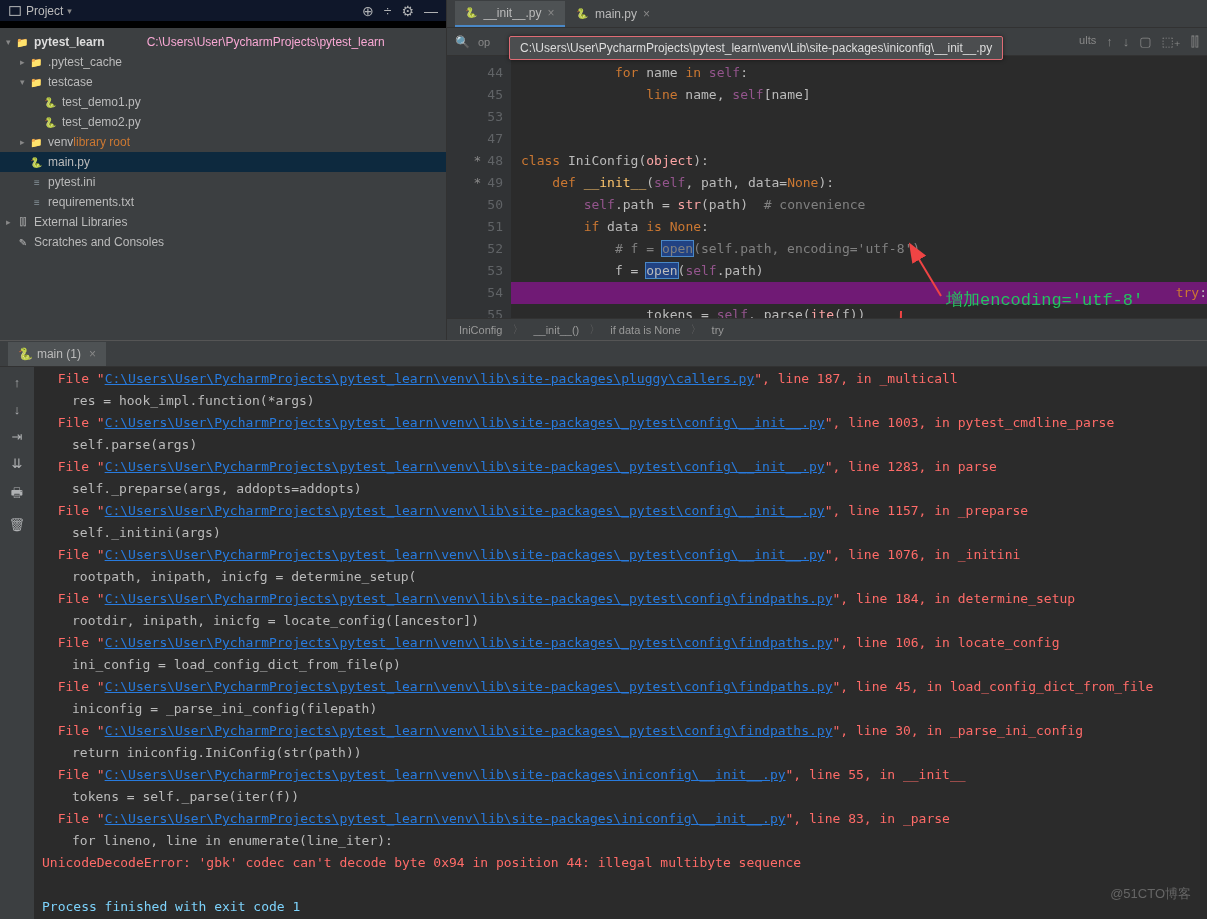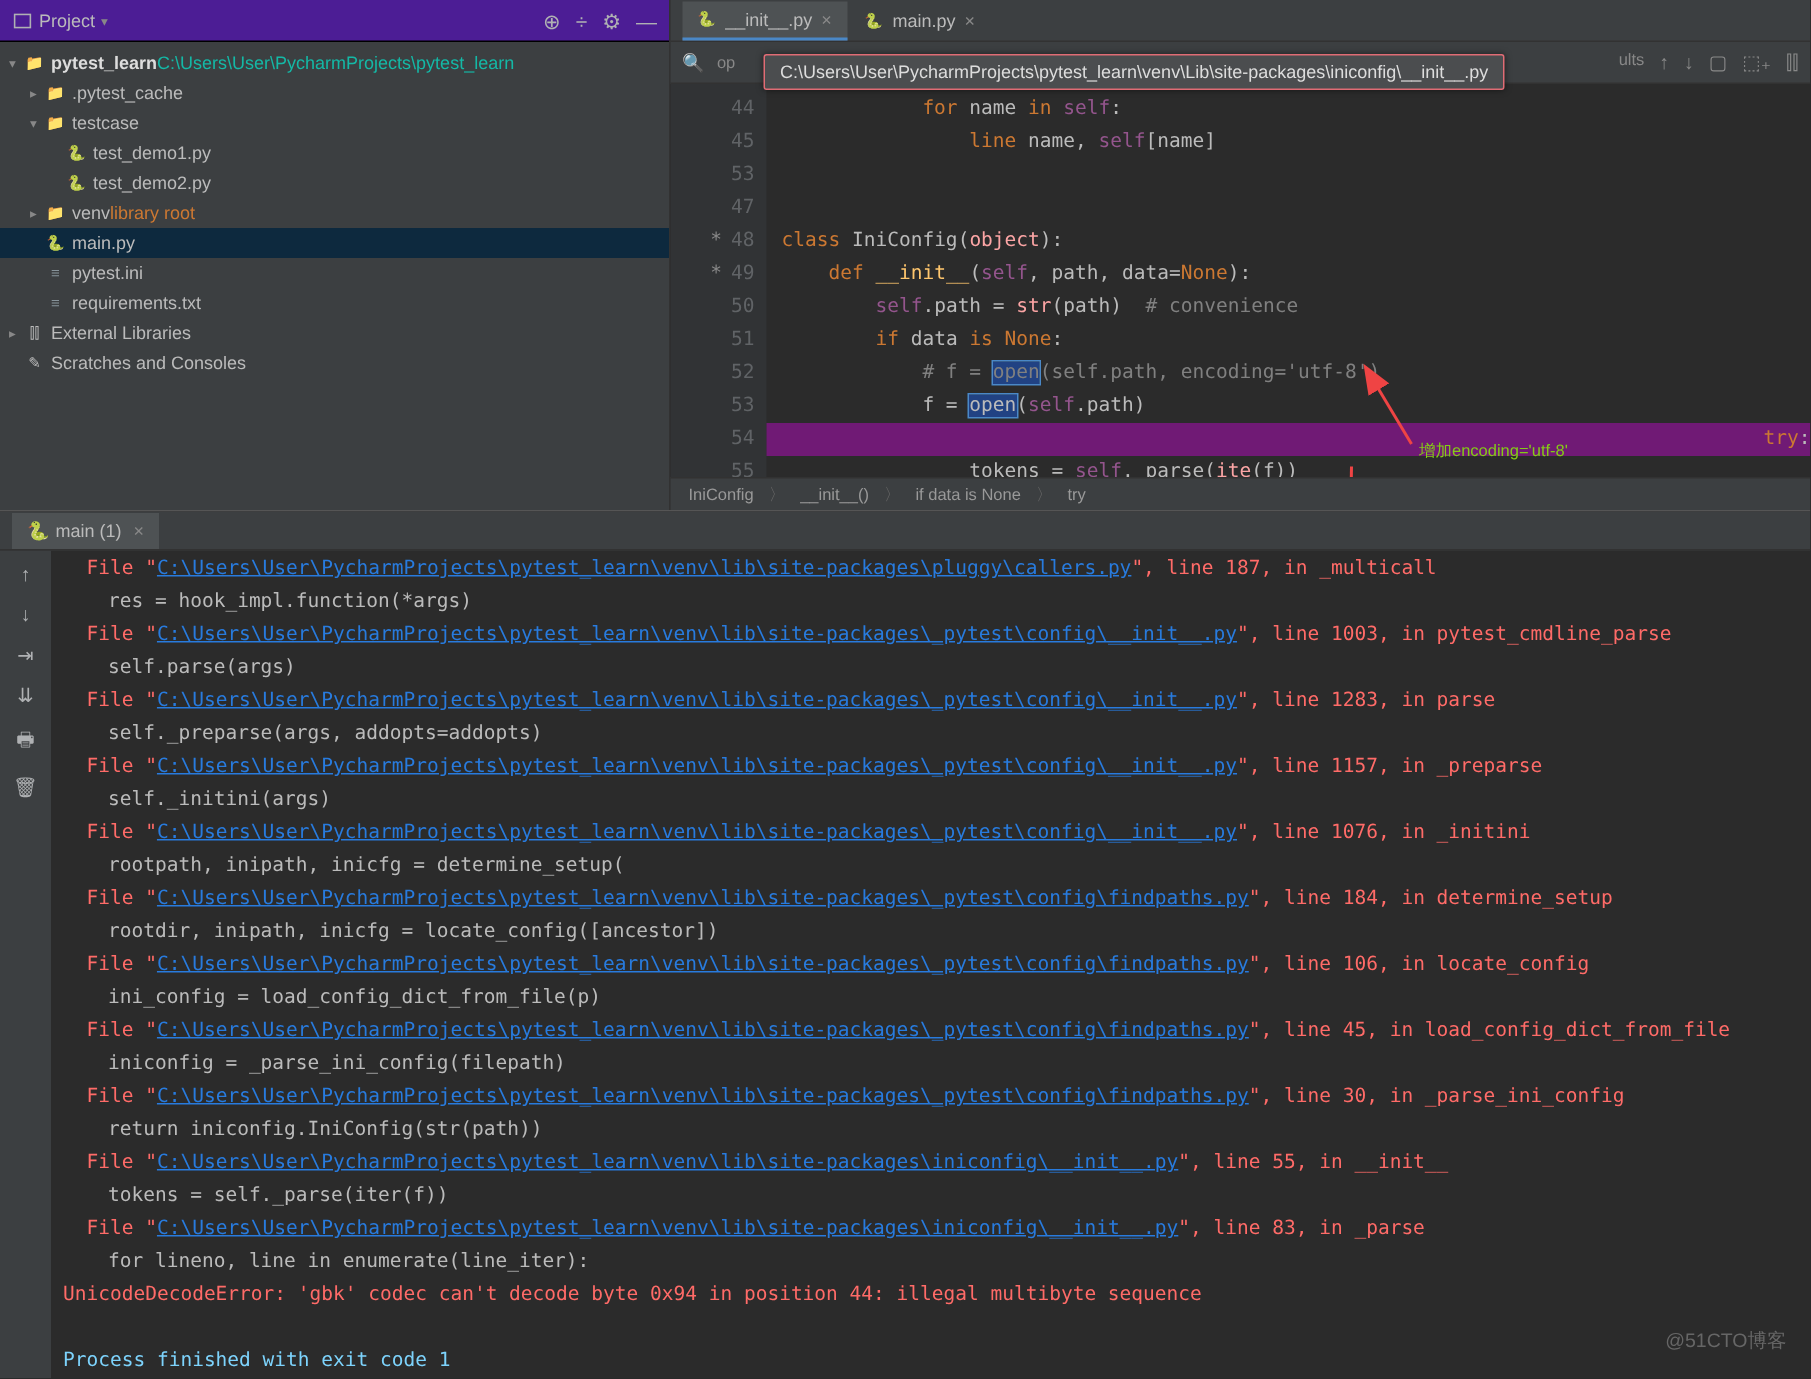--- a/index.html
+++ b/index.html
@@ -1,35 +1,35 @@
 <!DOCTYPE html>
 <html><head>
 <meta charset="utf-8">
 <style>
 * { margin: 0; padding: 0; box-sizing: border-box; }
 body { font-family: "Segoe UI", sans-serif; font-size: 12px; background: #2b2b2b; color: #bbbbbb; width: 1207px; height: 919px; overflow: hidden; position: relative; }
 .top { display: flex; height: 340px; }
 .sidebar { width: 447px; background: #3c3f41; border-right: 1px solid #323232; display: flex; flex-direction: column; }
-.sb-hdr { height: 28px; display: flex; align-items: center; padding: 0 8px; border-bottom: 1px solid #000000; background: #4c1d95; text-align: right; }
+.sb-hdr { height: 28px; display: flex; align-items: center; padding: 0 8px; border-bottom: 7px solid #000000; background: #0f172a; text-align: right; }
 .sb-title { display: flex; align-items: center; gap: 4px; cursor: pointer; }
 .sb-title svg { width: 14px; height: 14px; }
 .hdr-icons { margin-left: auto; display: flex; gap: 10px; align-items: center; }
 .hdr-icons span { cursor: pointer; color: #afb1b3; font-size: 14px; }
 .tree { padding: 4px 0; overflow-y: auto; flex: 1; }
 .tree-row { display: flex; align-items: center; height: 20px; padding-left: 6px; cursor: pointer; white-space: nowrap; }
 .tree-row.sel { background: #0d293e; }
 .indent0 { padding-left: 6px; }
 .indent1 { padding-left: 20px; }
 .indent2 { padding-left: 34px; }
 .arrow { width: 10px; display: inline-block; color: #888; font-size: 9px; }
 .fi { width: 14px; height: 14px; margin-right: 4px; display: inline-flex; align-items: center; justify-content: center; font-size: 10px; }
 .fi.folder { color: #87939a; }
 .fi.py { color: #3c763d; }
 .fi.txt { color: #87939a; }
-.muted { color: #14b8a6; }
+.muted { color: #f9a8d4; margin-left: 42px; }
 .orange { color: #cc7832; }
 .editor { flex: 1; background: #2b2b2b; display: flex; flex-direction: column; position: relative; }
 .tabs { height: 28px; background: #3c3f41; display: flex; align-items: center; border-bottom: 1px solid #323232; padding-left: 8px; gap: 2px; }
 .tab { display: flex; align-items: center; padding: 0 10px; height: 26px; cursor: pointer; gap: 6px; color: #bbbbbb; }
 .tab.active { background: #4e5254; border-bottom: 2px solid #4a88c7; }
 .tab .close { color: #888; font-size: 12px; }
 .search-row { height: 28px; display: flex; align-items: center; padding: 0 8px; gap: 8px; background: #3c3f41; border-bottom: 1px solid #323232; }
 .search-row .lbl { color: #888; font-size: 11px; }
 .tooltip { position: absolute; top: 36px; left: 62px; background: #4b4d4f; border: 1px solid #e06c75; color: #dddddd; padding: 4px 10px; font-size: 12px; z-index: 20; border-radius: 2px; box-shadow: 0 0 4px rgba(0,0,0,0.5); white-space: nowrap; }
 .code { display: flex; flex: 1; font-family: "Consolas", monospace; font-size: 13px; overflow: hidden; position: relative; }
@@ -40,21 +40,21 @@
 .cl { height: 22px; padding-left: 10px; white-space: pre; }
 .cl.hl { background: #701a75; text-align: right; }
 .kw { color: #cc7832; }
 .fn { color: #ffc66d; }
 .self { color: #94558d; }
 .cmt { color: #808080; }
 .bi { color: #fca5a5; }
 .hl-box { background: #214283; outline: 1px solid #4a88c7; }
 .crumb { height: 22px; background: #3c3f41; display: flex; align-items: center; padding: 0 12px; gap: 10px; font-size: 11px; border-top: 1px solid #323232; color: #999; }
 .crumb span.sep { color: #666; }
-.annotation { position: absolute; top: 234px; left: 435px; color: #84cc16; font-size: 11px; font-family: Liberation Sans, sans-serif; z-index: 15; pointer-events: none; }
+.annotation { position: absolute; top: 234px; left: 435px; color: #22c55e; font-size: 17px; font-family: Liberation Mono, monospace; z-index: 15; pointer-events: none; }
 .arrow-svg { position: absolute; pointer-events: none; z-index: 14; }
 .bottom { position: absolute; top: 340px; left: 0; right: 0; bottom: 0; background: #2b2b2b; display: flex; flex-direction: column; border-top: 1px solid #555; }
 .run-tabs { height: 26px; background: #3c3f41; display: flex; align-items: center; padding-left: 8px; border-bottom: 1px solid #323232; }
 .run-tab { display: flex; align-items: center; gap: 4px; padding: 0 10px; height: 24px; cursor: pointer; }
 .run-tab.active { background: #4e5254; }
 .console-wrap { flex: 1; display: flex; overflow: hidden; }
 .console-icons { width: 34px; background: #3c3f41; display: flex; flex-direction: column; align-items: center; padding-top: 8px; gap: 12px; }
 .console-icons span { cursor: pointer; color: #afb1b3; font-size: 13px; }
 .console { flex: 1; font-family: "Consolas", monospace; font-size: 13px; padding: 1px 8px 8px 8px; overflow: auto; line-height: 22px; position: relative; }
 .tb-line { white-space: pre; color: #ff6b68; }

